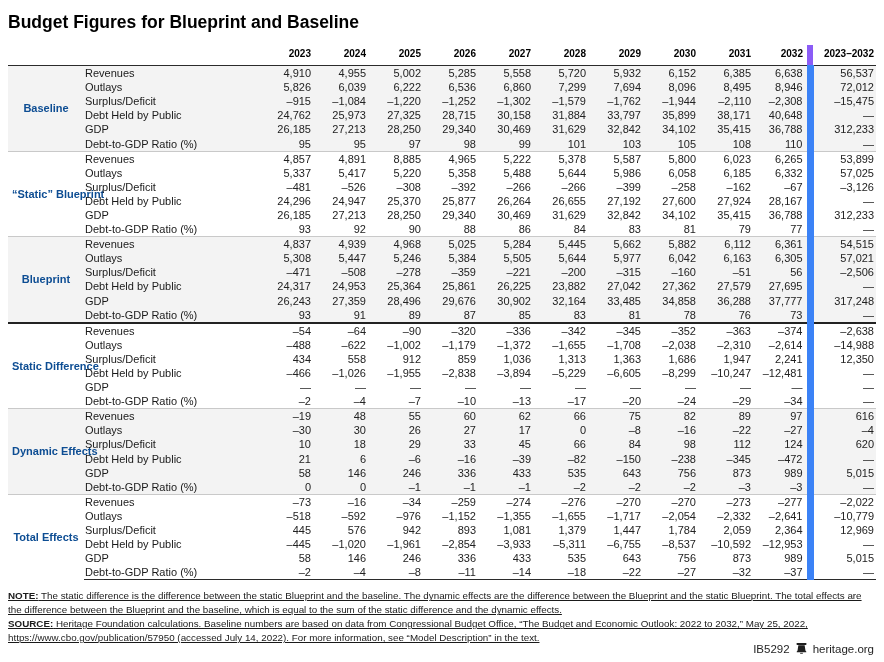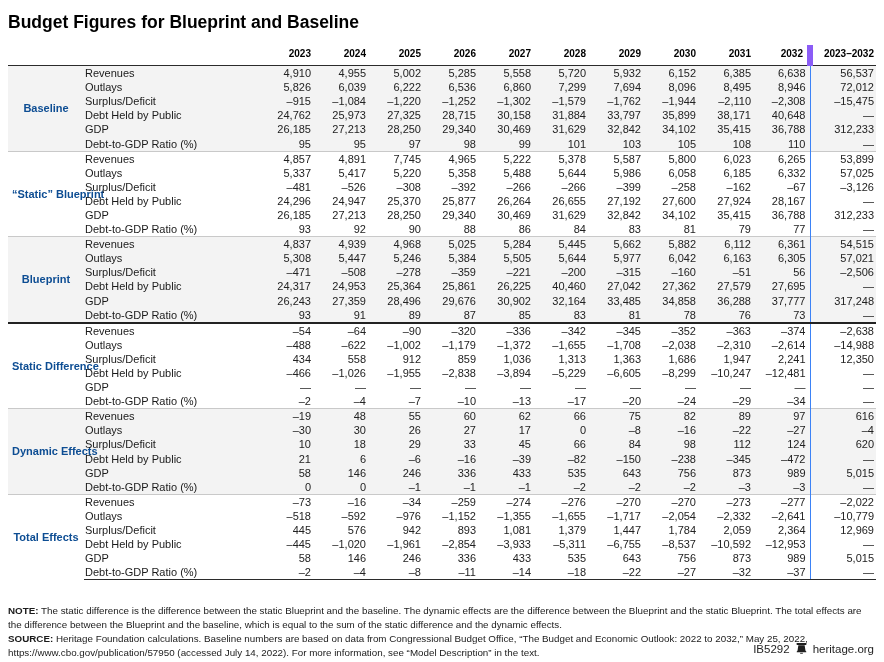--- a/index.html
+++ b/index.html
@@ -26,32 +26,32 @@
     padding:3px 4px 6px 0; vertical-align:bottom;
   }
   thead tr { border-bottom:1.5px solid #2b2b2b; }
   thead th.total { border-left:6px solid #8b5cf6; padding-right:2px; }
 
   tbody td {
     font-size:11px; height:14.1px; padding:0 4px 0 0; color:#222;
     vertical-align:middle; white-space:nowrap;
   }
   td.num { text-align:right; }
-  td.total { border-left:1px solid #3b82f6; padding-right:2px; }
+  td.total { border-left:7px solid #3b82f6; padding-right:2px; }
   td.rowlabel { text-align:left; padding-left:1px; color:#1a1a1a; }
   td.group-cell {
     text-align:center; font-weight:bold; font-size:11px; line-height:1.3;
     vertical-align:middle; padding:0 4px;
   }
   tr.shaded > td { background:#f3f3f3; }
   tr.section-start > td { border-top:1px solid #c9c9c9; }
   tr.heavy-start > td { border-top:2px solid #222; }
   tbody tr:last-child > td { border-bottom:1.5px solid #2b2b2b; }
 
-  .footer { margin-top:24px; width:868px; }
+  .footer { margin-top:9px; width:868px;text-decoration:underline; }
   .footer p { margin:0; font-size:9.8px; line-height:1.42; color:#1a1a1a; }
   .footer b { font-weight:bold; }
   .brand-line {
     position:absolute; right:10px; bottom:7px;
     font-size:11.5px; color:#1f1f1f; display:flex; align-items:flex-end; gap:5px;
   }
   .bell-icon { display:inline-block; }
   .bell-icon svg { display:block; }
 </style>
 </head>
@@ -176,21 +176,21 @@
           <td class="num">105</td>
           <td class="num">108</td>
           <td class="num">110</td>
           <td class="num total">—</td>
         </tr>
         <tr class="section-start">
           <td class="group-cell" rowspan="6" style="color: rgb(13, 77, 147); margin-left: 28px;">“Static” Blueprint</td>
           <td class="rowlabel">Revenues</td>
           <td class="num">4,857</td>
           <td class="num">4,891</td>
-          <td class="num">7,745</td>
+          <td class="num">8,885</td>
           <td class="num">4,965</td>
           <td class="num">5,222</td>
           <td class="num">5,378</td>
           <td class="num">5,587</td>
           <td class="num">5,800</td>
           <td class="num">6,023</td>
           <td class="num">6,265</td>
           <td class="num total">53,899</td>
         </tr>
         <tr>
@@ -306,21 +306,21 @@
           <td class="num">56</td>
           <td class="num total">–2,506</td>
         </tr>
         <tr class="shaded">
           <td class="rowlabel">Debt Held by Public</td>
           <td class="num">24,317</td>
           <td class="num">24,953</td>
           <td class="num">25,364</td>
           <td class="num">25,861</td>
           <td class="num">26,225</td>
-          <td class="num">40,460</td>
+          <td class="num">23,882</td>
           <td class="num">27,042</td>
           <td class="num">27,362</td>
           <td class="num">27,579</td>
           <td class="num">27,695</td>
           <td class="num total">—</td>
         </tr>
         <tr class="shaded">
           <td class="rowlabel">GDP</td>
           <td class="num">26,243</td>
           <td class="num">27,359</td>

